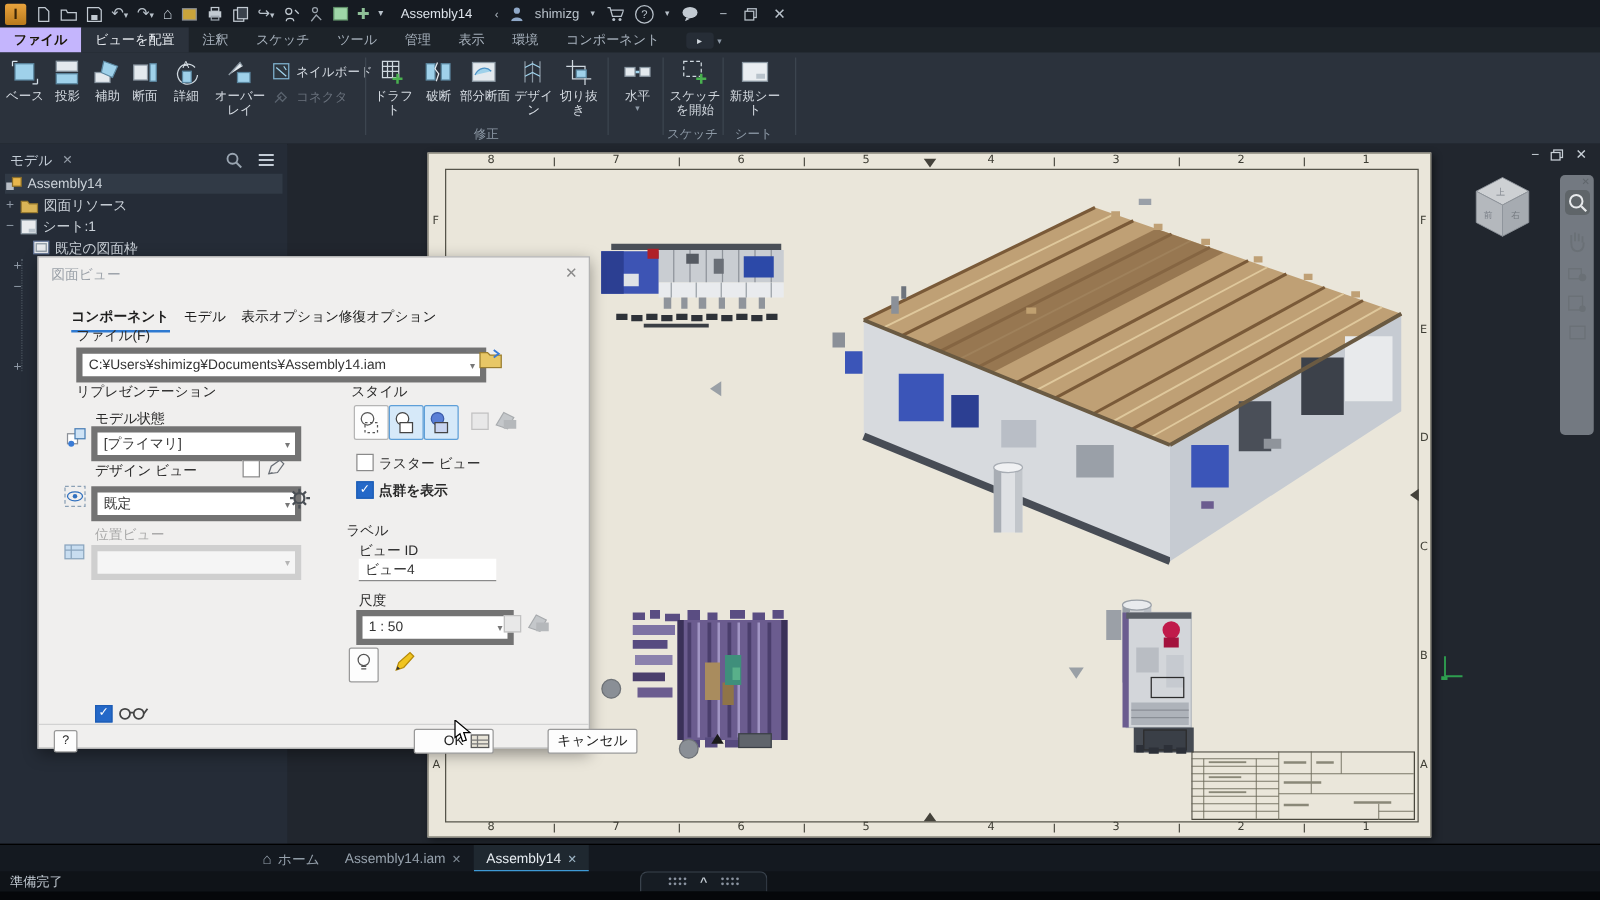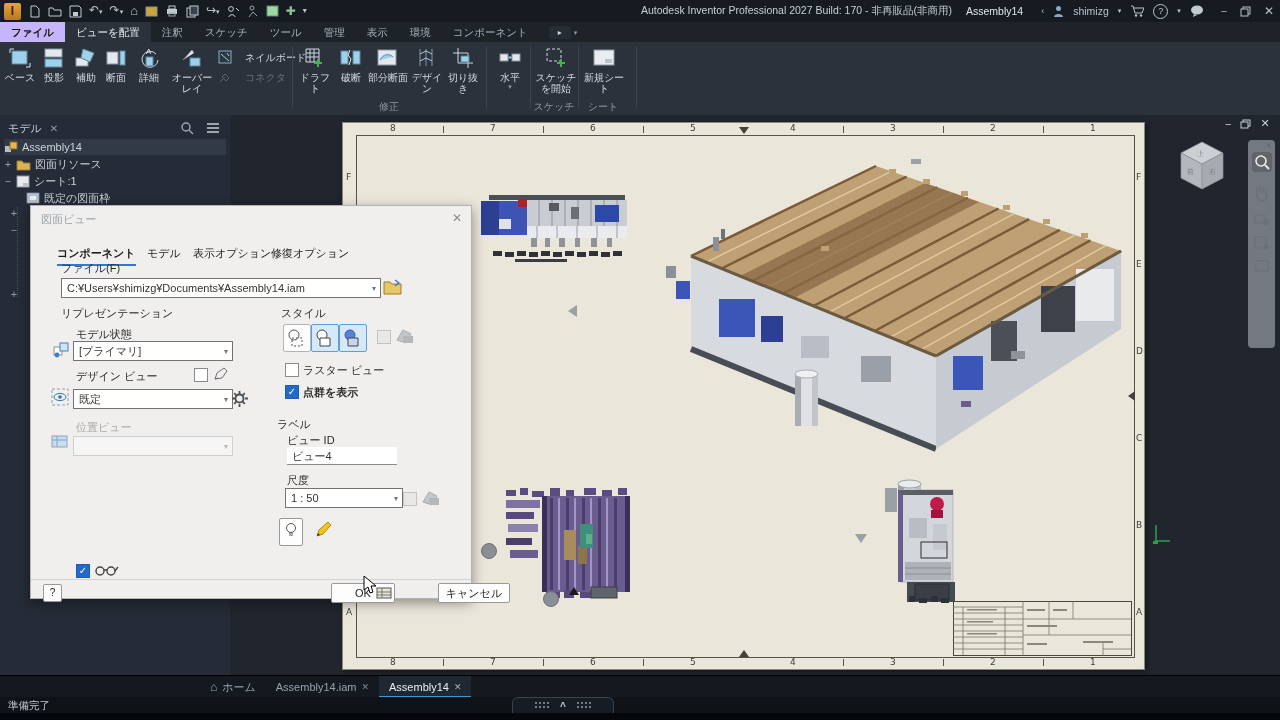--- a/index.html
+++ b/index.html
@@ -18,38 +18,38 @@
   #tabrow{left:0;top:22px;width:1280px;height:20px;background:#1d2329;display:flex;align-items:flex-end;}
   .rtab{height:20px;line-height:20px;padding:0 11px;font-size:10.5px;color:#a7b1bc;}
   .rtab.file{background:#c4b5fd;color:#1a1505;font-weight:bold;}
   .rtab.active{background:#2b323c;color:#e9edf2;}
   
   #ribbon{left:0;top:42px;width:1280px;height:73px;background:#2b323c;border-bottom:1px solid #151a20;}
   .rb{position:absolute;top:4px;display:flex;flex-direction:column;align-items:center;}
   .rlbl{font-size:10px;color:#d4dae1;text-align:center;line-height:11px;margin-top:2px;}
   .glbl{position:absolute;top:58px;font-size:10px;color:#8d99a6;text-align:center;}
   .gsep{position:absolute;top:4px;width:1px;height:62px;background:#3c454f;}
-  .srow{position:absolute;display:flex;align-items:center;gap:12px;font-size:10px;color:#d4dae1;}
+  .srow{position:absolute;display:flex;align-items:center;gap:4px;font-size:10px;color:#d4dae1;}
   .srow.dis{color:#68707b;}
   
   #browser{left:0;top:115px;width:230px;height:560px;background:#252c37;}
   #bhead{position:absolute;left:0;top:4px;width:230px;height:18px;display:flex;align-items:center;color:#c3ccd6;font-size:11px;}
   .trow{position:absolute;display:flex;align-items:center;gap:4px;color:#ccd3da;font-size:11px;height:16px;}
   .exp{color:#8f99a5;font-size:11px;width:8px;text-align:center;}
   
   #canvas{left:230px;top:115px;width:1050px;height:560px;background:#21262e;}
   #sheet{position:absolute;left:112px;top:7px;width:801px;height:546px;background:#eae6da;border:1px solid #8a887c;box-shadow:2px 2px 6px rgba(0,0,0,.45);}
   #inframe{position:absolute;left:13px;top:12px;width:777px;height:521px;border:1.5px solid #56544a;}
   .zn{position:absolute;font-size:9px;color:#3f3e35;font-family:"DejaVu Sans",sans-serif;}
   .ztick{position:absolute;background:#55534a;}
   
   #dlg{left:30px;top:205px;width:440px;height:392px;background:#f0efee;border:1px solid #b3b3b3;
        box-shadow:0 4px 12px rgba(0,0,0,.4);font-size:11px;color:#2b2b2b;z-index:40;}
   .dtab{position:absolute;top:40px;font-size:11px;color:#1c1c1c;margin-left:12px;}
-  .combo{position:absolute;background:#fff;border:1px solid #737373;font-size:11px;color:#333;line-height:18px;padding:0 5px;overflow:hidden;}
+  .combo{position:absolute;background:#fff;border:5px solid #737373;font-size:11px;color:#333;line-height:18px;padding:0 5px;overflow:hidden;}
   .chev{position:absolute;right:4px;top:1px;color:#777;font-size:8px;}
   .cb{position:absolute;width:12px;height:12px;background:#fff;border:1px solid #8a8a8a;}
   .cbk{background:#2468c8;border-color:#1d5cb4;color:#fff;font-size:10px;line-height:12px;text-align:center;}
   .cbd{background:#e8e8e8;border-color:#c2c2c2;}
   .sbtn{position:absolute;width:26px;height:26px;background:#fdfdfd;border:1px solid #b5b5b5;border-radius:2px;}
   .sbtn.sel{background:#d6e9f9;border-color:#5e9fd8;}
   .btn{position:absolute;background:#fdfdfd;border:1px solid #999;border-radius:2px;font-size:11px;text-align:center;color:#222;}
   .glab{color:#a8a8a8;}
   
   #doctabs{left:0;top:675px;width:1280px;height:22px;background:#141920;display:flex;align-items:stretch;border-top:1px solid #000;}
@@ -104,21 +104,20 @@
       <svg class="qi" width="12" height="13">
           <circle cx="5" cy="3" r="2" fill="none" stroke="#9aa3ad"></circle>
           <path d="M2 12l4-5 4 4" fill="none" stroke="#9aa3ad"></path>
         </svg>
       <svg class="qi" width="13" height="12">
           <rect x="1" y="1" width="11" height="10" fill="#9fd6a8" stroke="#5f8f68"></rect>
         </svg>
       <span class="qi" style="color:#8fc098;">✚</span>
       <span class="qi" style="font-size:8px;">▾</span>
     </div>
-    <span class="ttl">Autodesk Inventor Professional 2027 Build: 170 - 非再販品(非商用)</span>
     <span class="ttl" style="margin-left:14px;color:#dfe5ec;">Assembly14</span>
     <div class="tright">
       <span style="font-size:9px;">‹</span>
       <svg width="11" height="12">
           <circle cx="5.5" cy="3.5" r="2.5" fill="#8fa8c8"></circle>
           <path d="M1 12c0-4 9-4 9 0" fill="#8fa8c8"></path>
         </svg>
       <span>shimizg</span>
       <span style="font-size:7px;">▾</span>
       <svg width="14" height="12">

